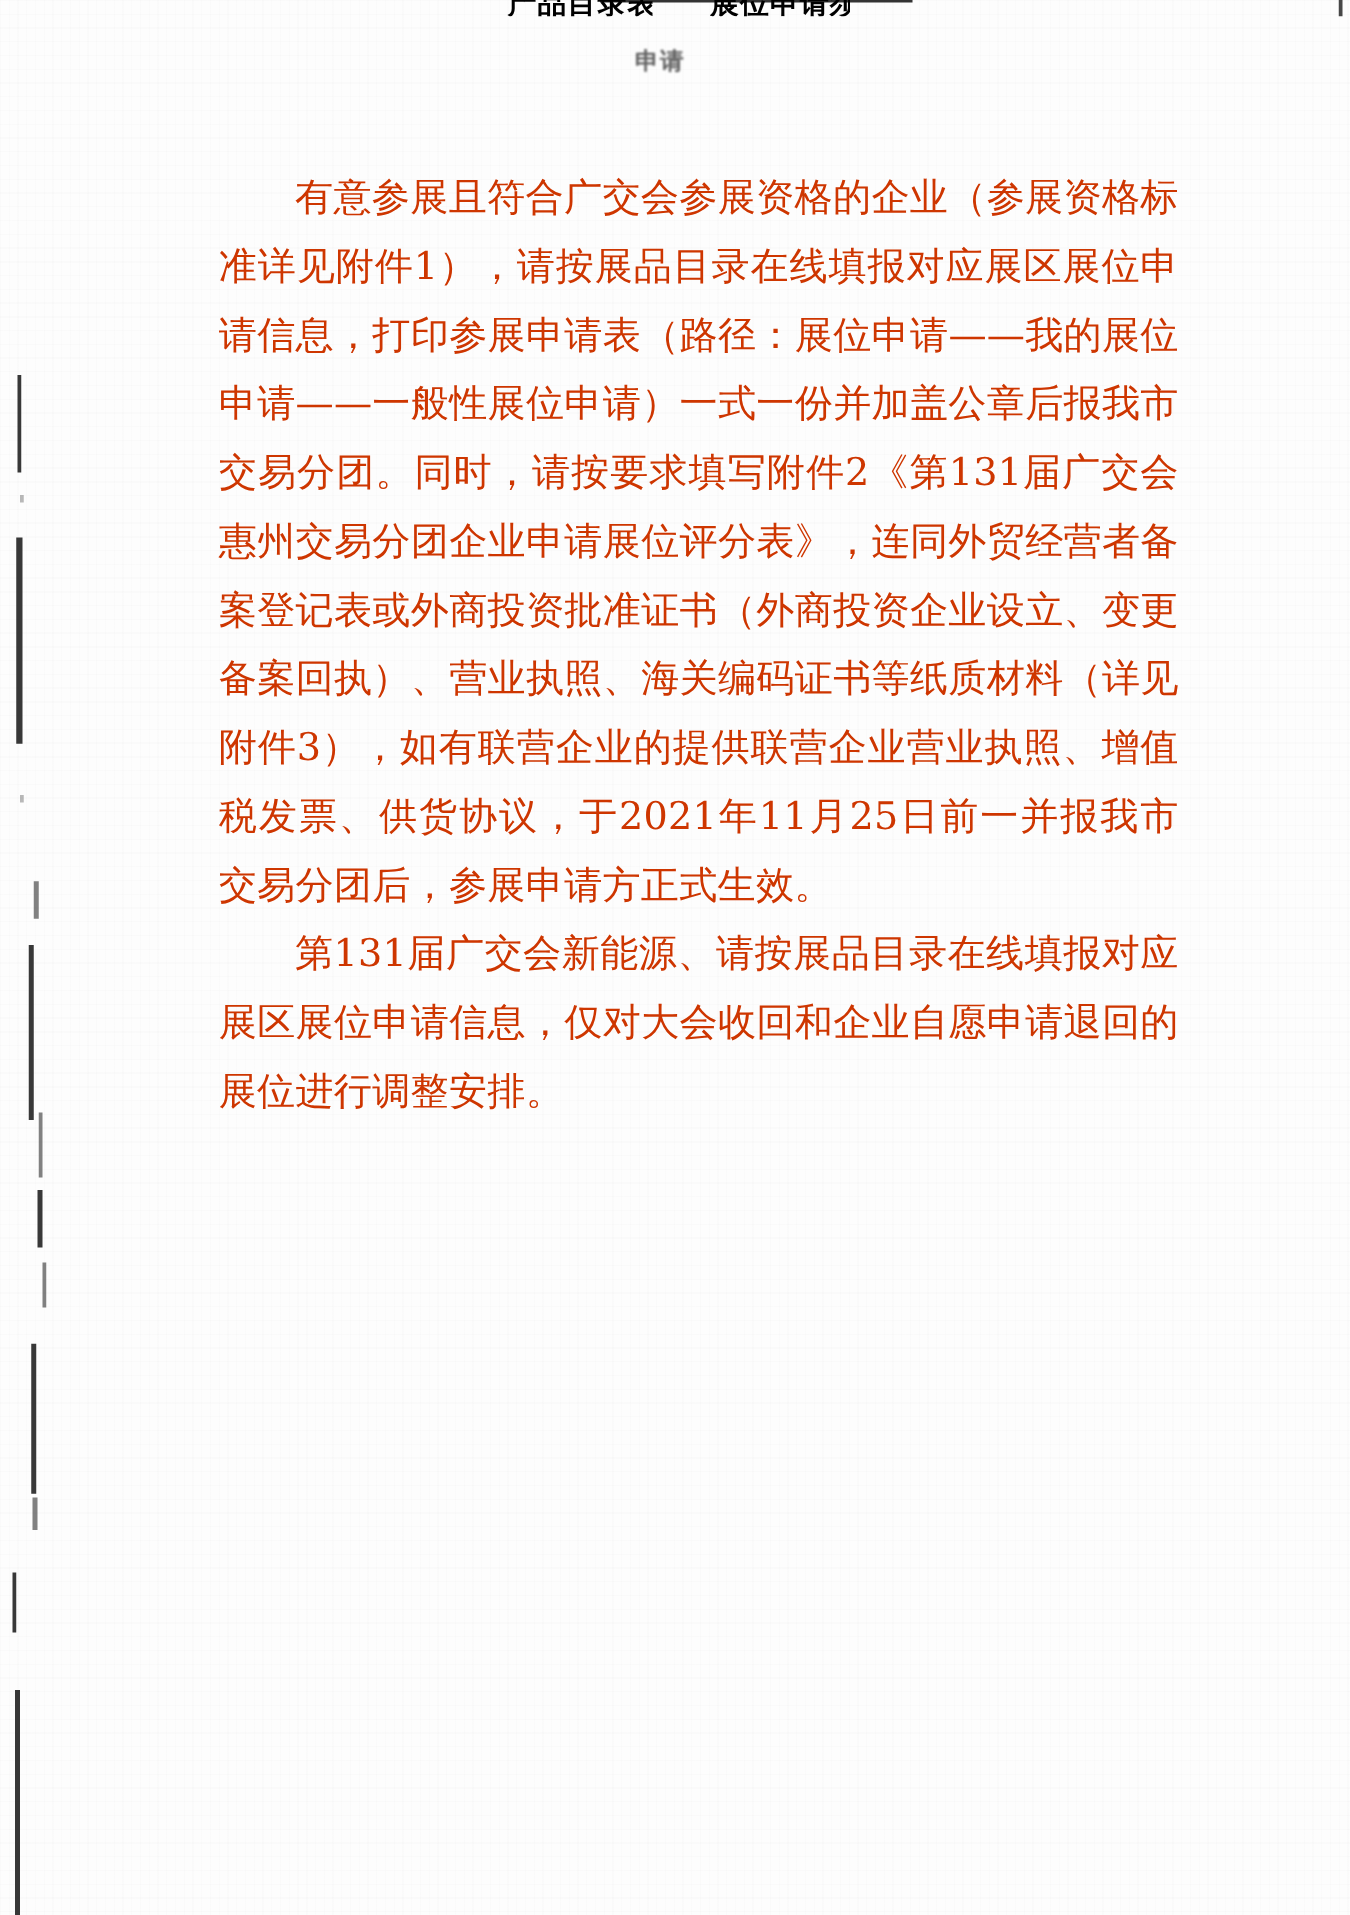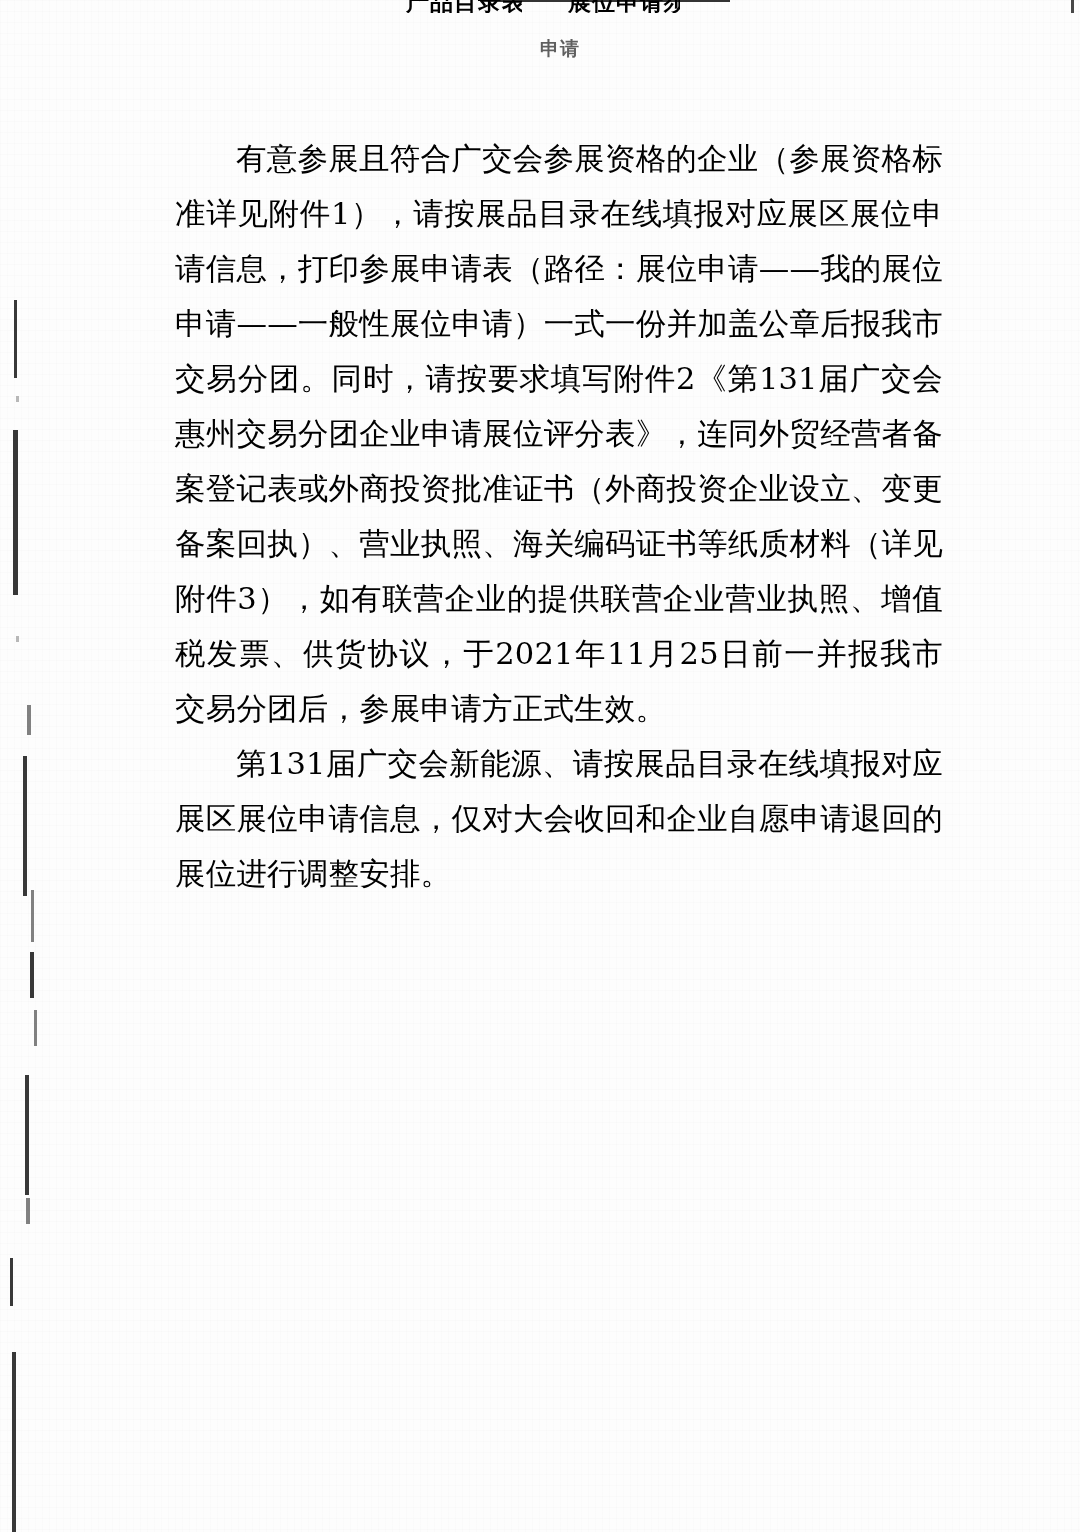--- a/index.html
+++ b/index.html
@@ -84,21 +84,20 @@
     opacity: .85;
   }
   #remnant-sub {
     left: 508px;
     top: 36px;
     width: 60px;
     height: 22px;
     font-size: 19px;
     opacity: .62;
     filter: blur(0.7px) contrast(200%);
-    margin-left: 32px;
   }
   #remnant-corner {
     position: absolute;
     right: 6px;
     top: 0px;
     width: 3px;
     height: 13px;
     background: #1a1a1a;
     opacity: .8;
   }
@@ -115,21 +114,21 @@
   
   #body-text {
     position: absolute;
     left: 175px;
     top: 131px;
     width: 768px;
   }
 
   .para {
     margin: 0;
-    color: #000000;
+    color: #c2410c;
     font-family: "DejaVu Serif", serif;
     font-size: 30.5px;
     line-height: 55px;
     text-align: justify;
     text-justify: inter-character;
     text-indent: 61px;
     letter-spacing: 0.2px;
     word-break: break-all;
     
     filter: contrast(118%);

